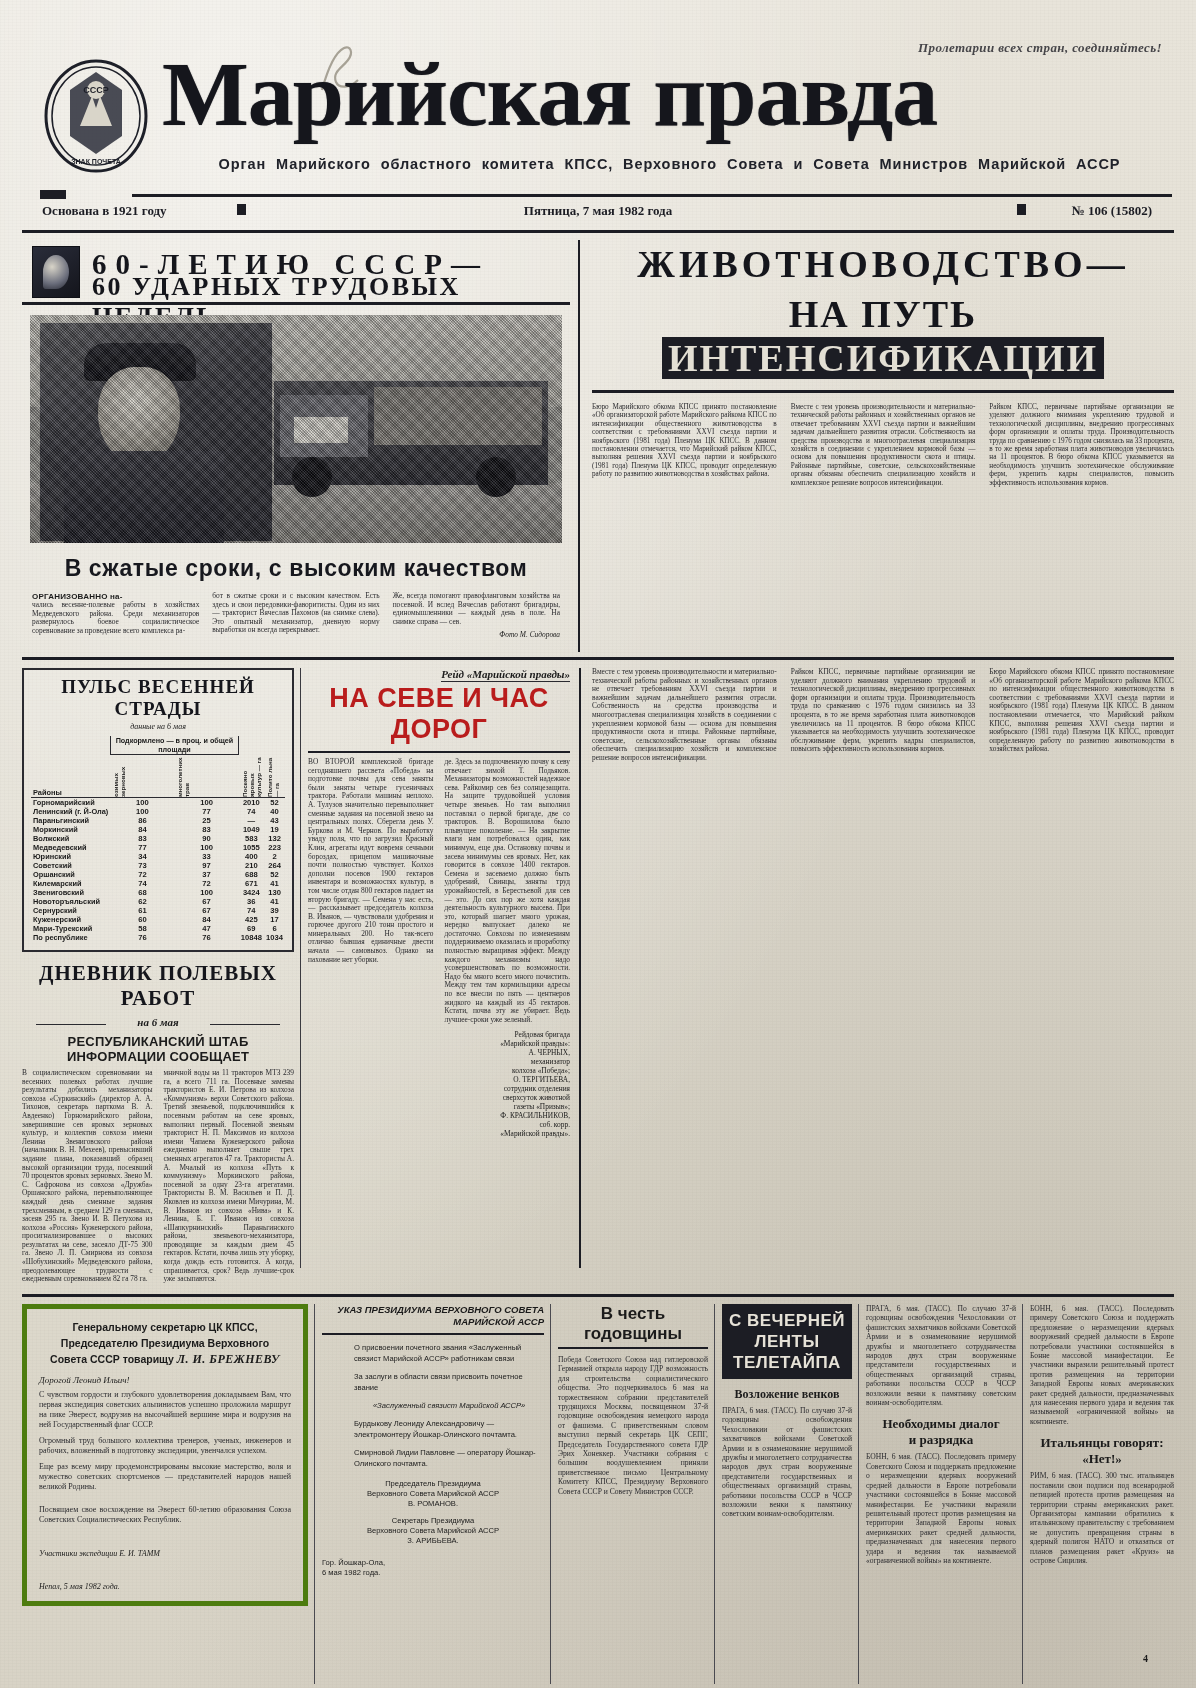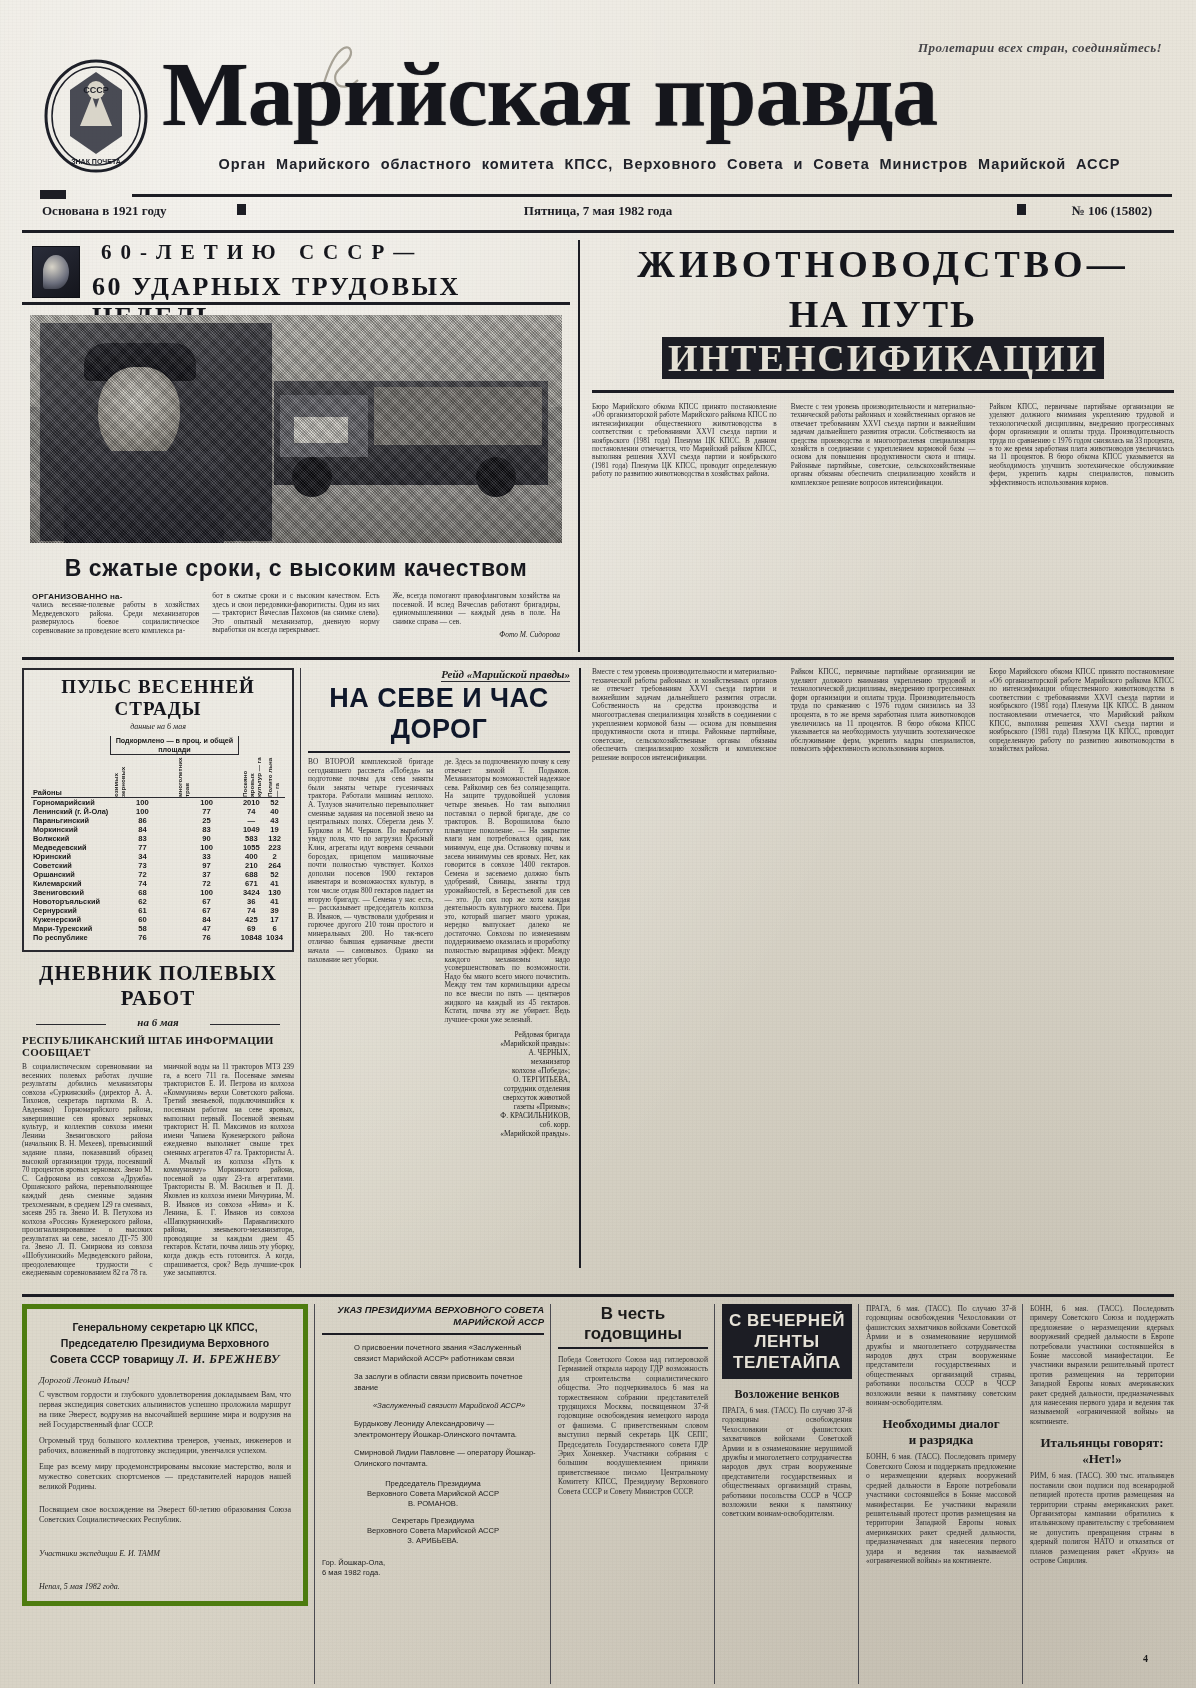--- a/index.html
+++ b/index.html
@@ -87,21 +87,21 @@
   }
   .banner-ico:after{
     content:"";position:absolute;left:10px;top:8px;width:26px;height:34px;
     border-radius:50% 50% 50% 10%;
     background:radial-gradient(circle at 35% 35%,#d8d4c8,#6b6e7c 60%,#23252f 100%);
   }
   .ban-l1,.ban-l2{
     font-family:"Liberation Serif", serif;font-weight:bold;color:#15161c;
     position:absolute;left:70px;
   }
-  .ban-l1{top:0;font-size:21px;letter-spacing:9px;margin-left:9px;}
+  .ban-l1{top:8px;font-size:29px;letter-spacing:9px;}
   .ban-l2{top:32px;font-size:26px;letter-spacing:2.5px;}
   .ban-rule{position:absolute;left:0;right:0;top:62px;height:3px;background:#1c1d24;}
 
   .photo{
     position:relative;margin:9px 8px 0 8px;height:228px;
     background:#8e8d89;
     filter:contrast(1.05);
     overflow:hidden;
   }
   .ph-grain{
@@ -207,32 +207,32 @@
   .dnevnik{
     text-align:center;font-family:"Liberation Serif", serif;font-weight:bold;font-size:21px;
     letter-spacing:1px;margin-top:9px;color:#15161c;
   }
   .dn-date{position:relative;text-align:center;font-style:italic;font-weight:bold;font-size:11px;margin-top:5px;}
   .dn-date:before,.dn-date:after{
     content:"";position:absolute;top:8px;width:70px;height:1px;background:#2a2a30;
   }
   .dn-date:before{left:14px;} .dn-date:after{right:14px;}
   .dn-kicker{
-    font-family:Liberation Serif, serif;font-weight:bold;font-size:11px;
+    text-align:center;font-family:Liberation Sans, sans-serif;font-weight:bold;font-size:13px;
     margin-top:6px;letter-spacing:.2px;
   }
   .two{display:grid;grid-template-columns:1fr 1fr;column-gap:11px;margin-top:5px;}
 
   .raid{
     text-align:right;font-style:italic;font-weight:bold;font-size:11px;margin-bottom:2px;
   }
   .raid u{text-decoration:none;border-bottom:1px solid #2a2a30;padding-bottom:1px;}
   .mc-head{
     text-align:center;font-family:"Liberation Sans", sans-serif;font-weight:bold;
-    font-size:27px;letter-spacing:.5px;color:#0f172a;margin-top:3px;
+    font-size:27px;letter-spacing:.5px;color:#b91c1c;margin-top:3px;
   }
   .mc-rule{height:2px;background:#1c1d24;margin-top:6px;}
   .sig{margin-top:6px;text-align:right;font-size:7.4px;line-height:9px;}
 
   .mr-cols{display:grid;grid-template-columns:1fr 1fr 1fr;column-gap:14px;}
 
   
   .botrule{height:3px;background:#1c1d24;margin-top:6px;}
   .botwrap{position:relative;margin-top:7px;height:390px;}
   .b1{position:absolute;left:0;top:0;width:286px;}

